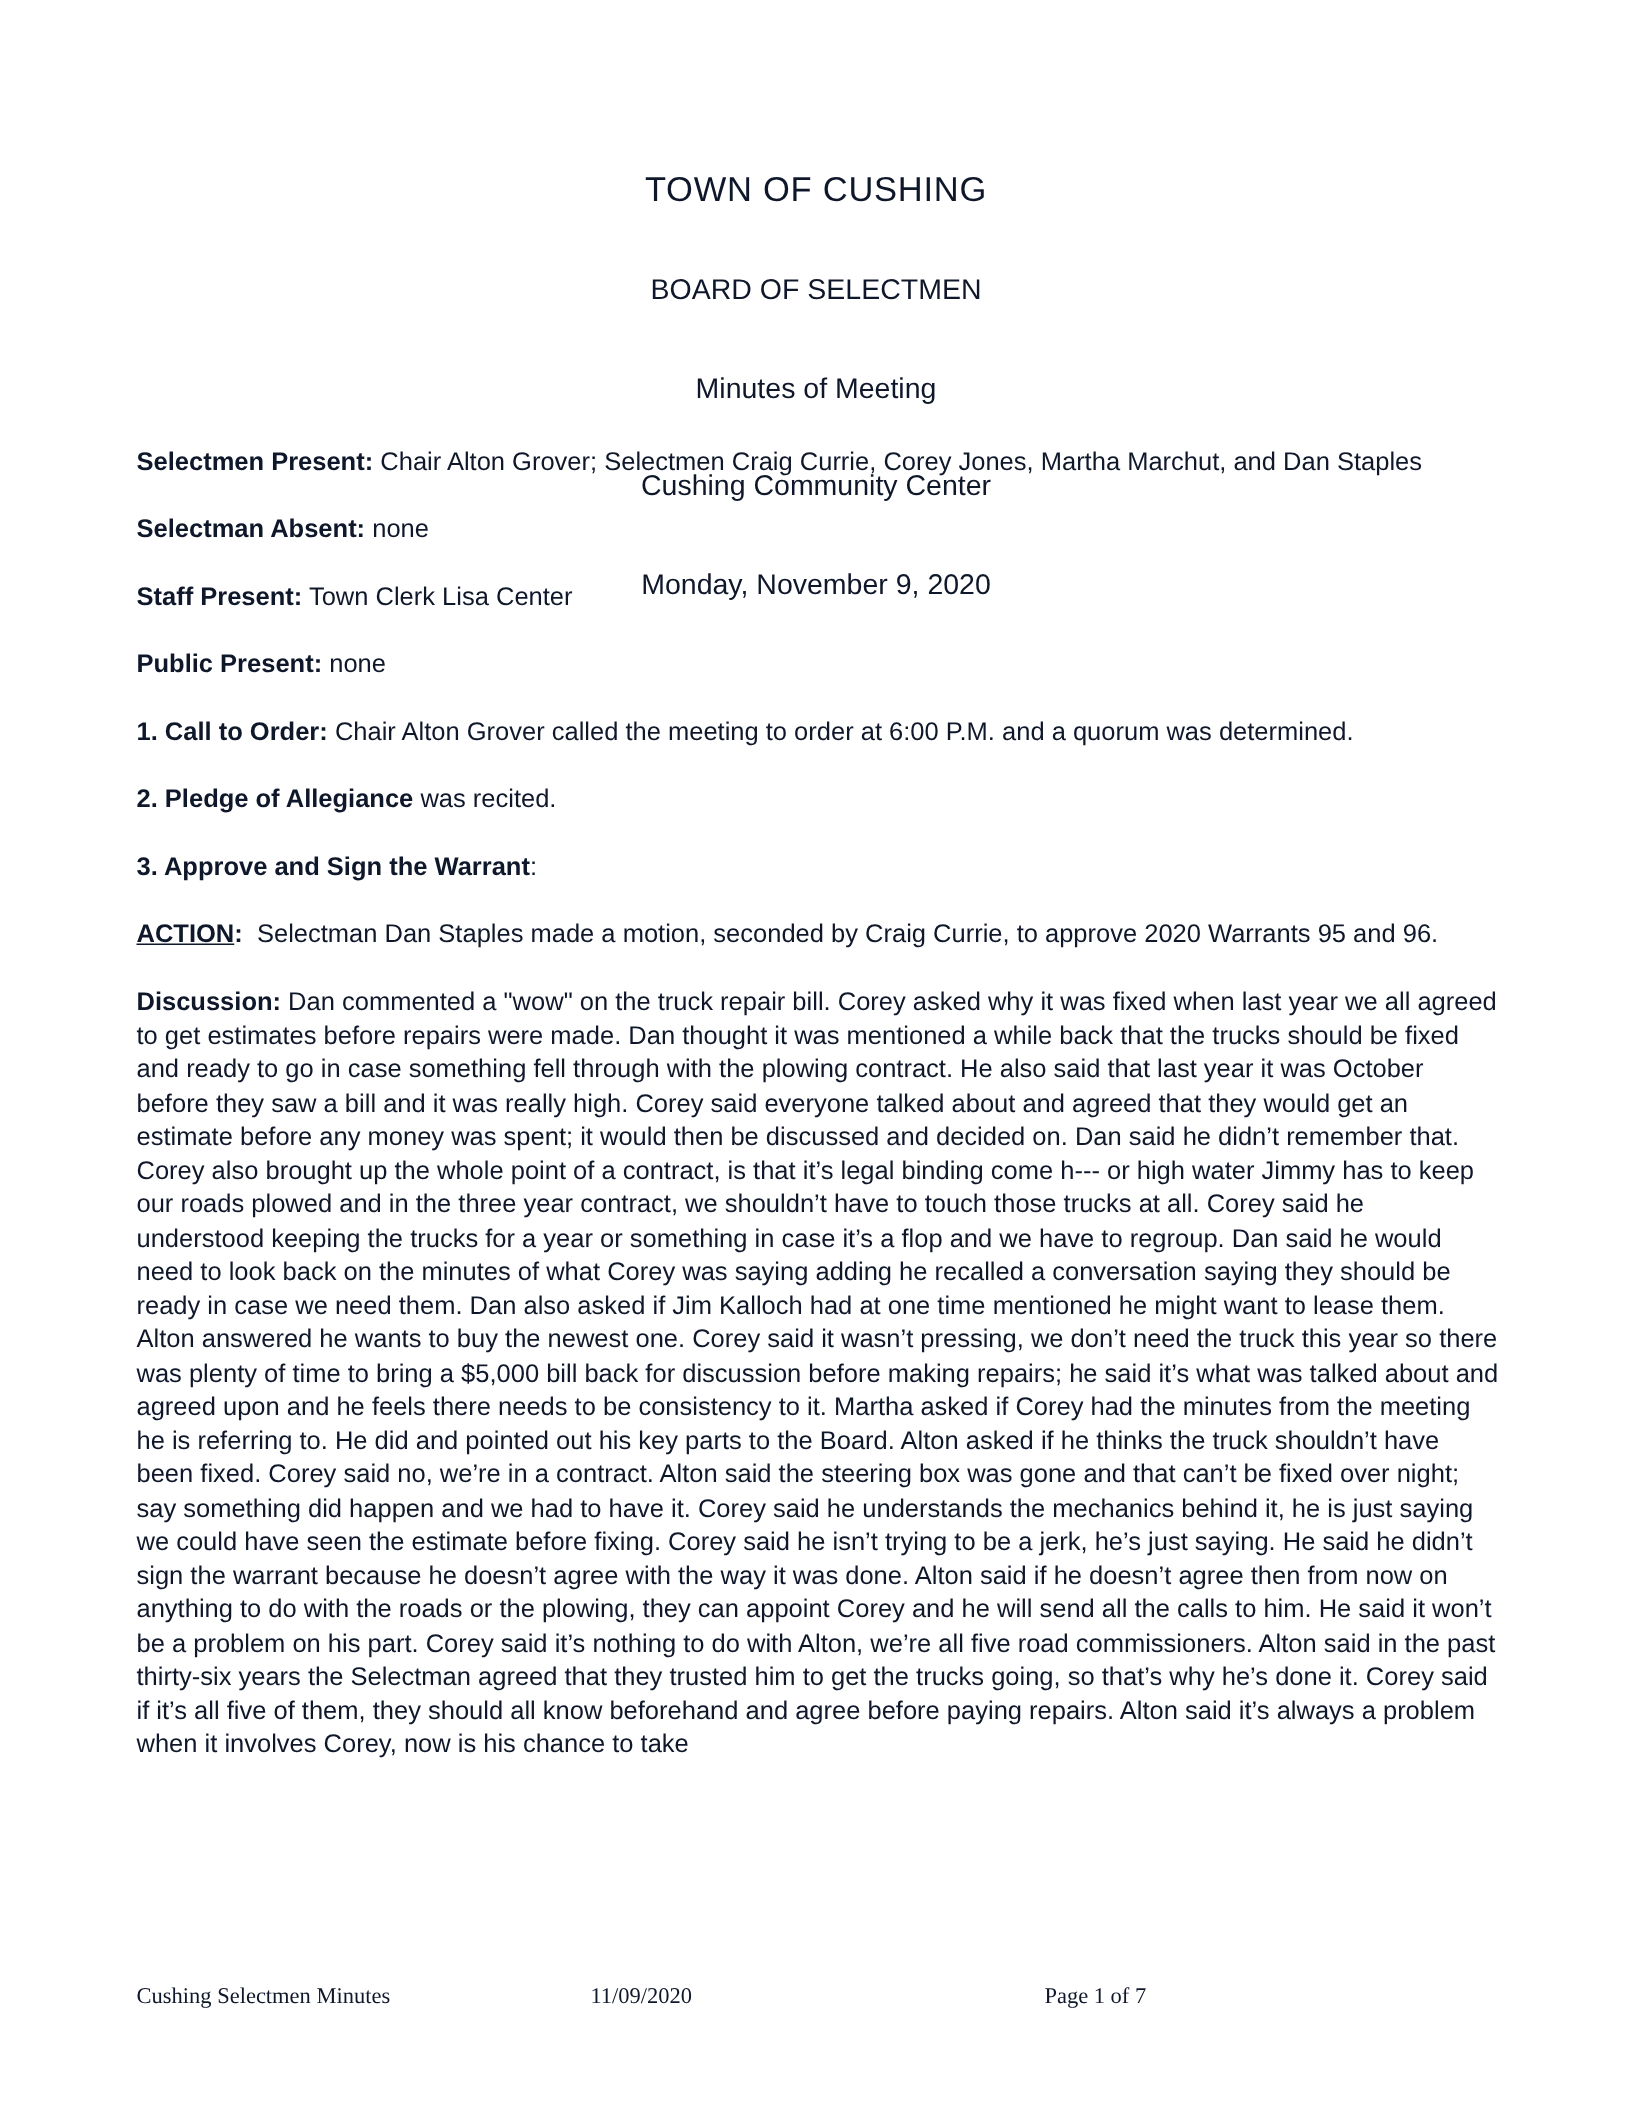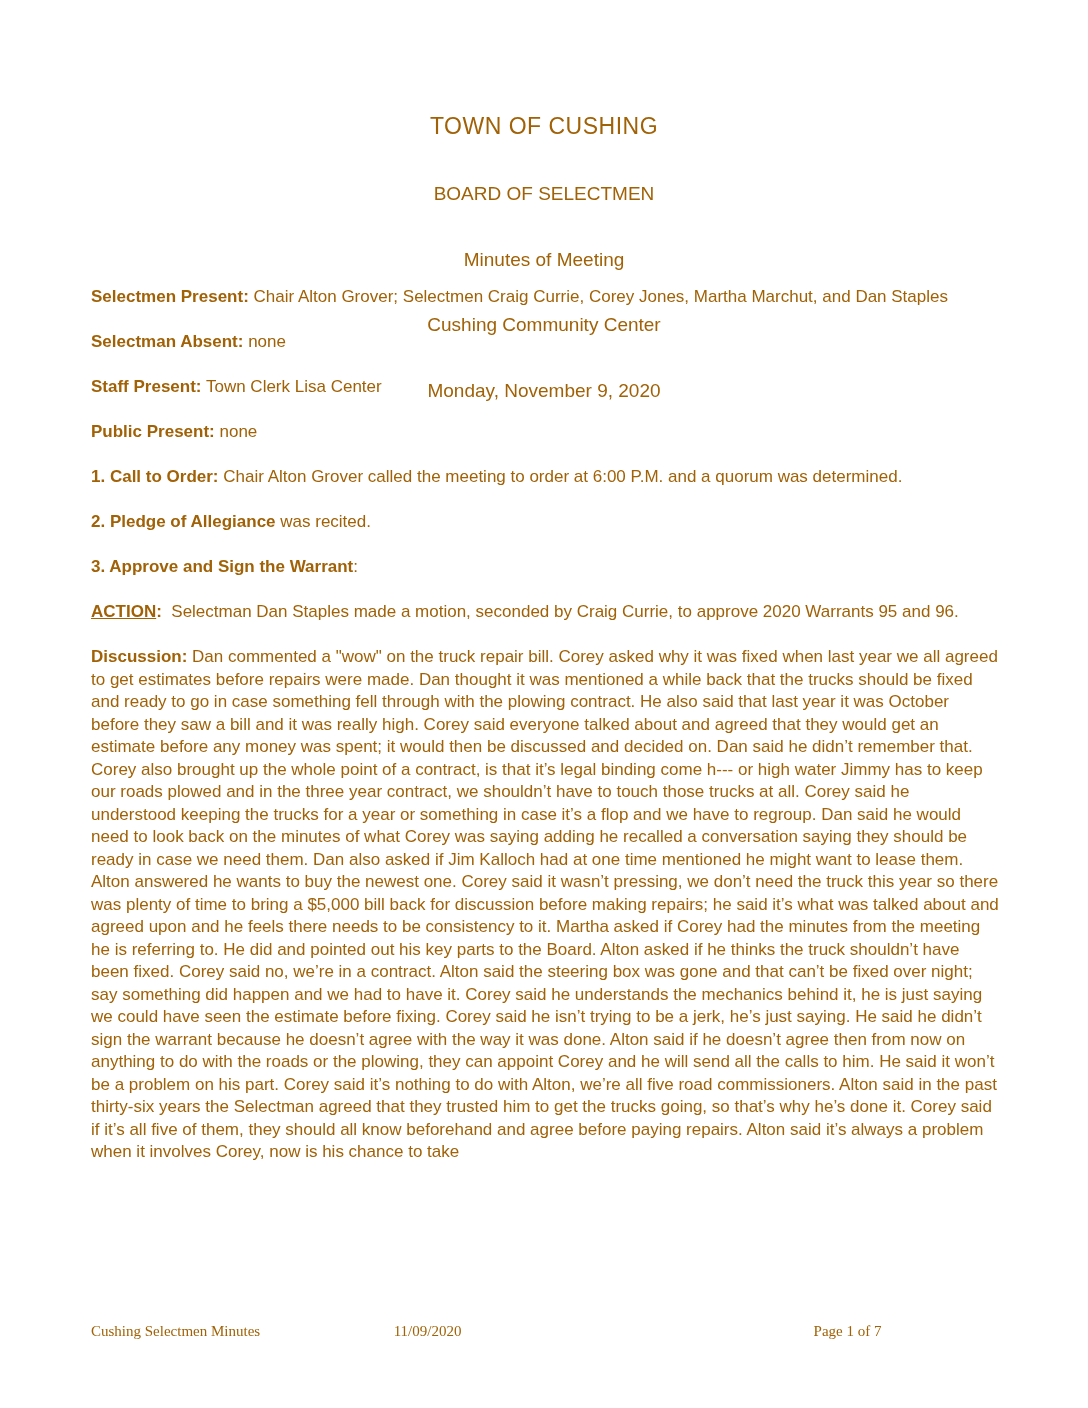--- a/index.html
+++ b/index.html
@@ -5,21 +5,21 @@
   html, body {
     margin: 0;
     padding: 0;
     background: #ffffff;
   }
   .page {
     position: relative;
     width: 1088px;
     height: 1408px;
     background: #ffffff;
-    color: #a16207;
+    color: #0f172a;
     font-family: "Liberation Sans", "DejaVu Sans", sans-serif;
     overflow: hidden;
   }
   .doc-header {
     position: absolute;
     top: 112px;
     left: 0;
     width: 1088px;
     text-align: center;
   }
@@ -28,21 +28,21 @@
     line-height: 29px;
     letter-spacing: 0.5px;
   }
   .doc-subtitle {
     font-size: 19px;
     line-height: 25.5px;
     margin-top: 40px;
   }
   .doc-body {
     position: absolute;
-    top: 286px;
+    top: 297px;
     left: 91px;
     width: 908px;
     font-size: 17px;
     line-height: 22.5px;
   }
   .para {
     margin: 0 0 22.5px 0;
     white-space: pre-wrap;
   }
   .b { font-weight: bold; }
@@ -54,21 +54,21 @@
     width: 908px;
     display: flex;
     align-items: baseline;
     font-family: "Liberation Serif", "DejaVu Serif", serif;
     font-size: 15px;
     line-height: 19px;
   }
   .foot-col { width: 33.33%; }
   .foot-left { text-align: left; }
   .foot-center { text-align: left; }
-  .foot-right { text-align: center; }
+  .foot-right { text-align: left; }
 </style>
 </head>
 <body>
 
 <div class="page">
 
   <div class="doc-header">
     <div class="doc-title">TOWN OF CUSHING</div>
     <div class="doc-subtitle">BOARD OF SELECTMEN</div>
     <div class="doc-subtitle">Minutes of Meeting</div>

